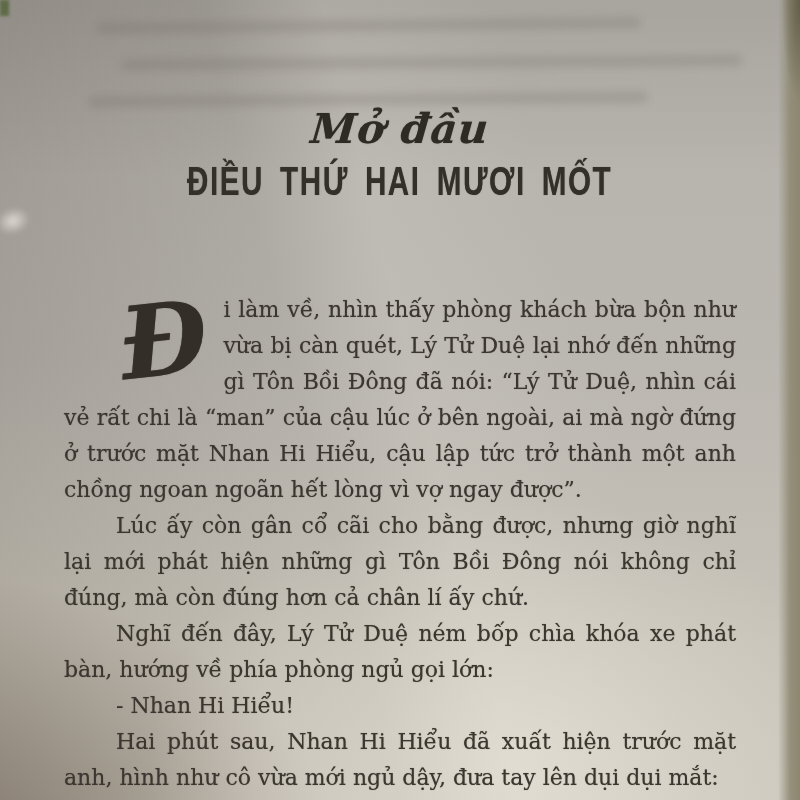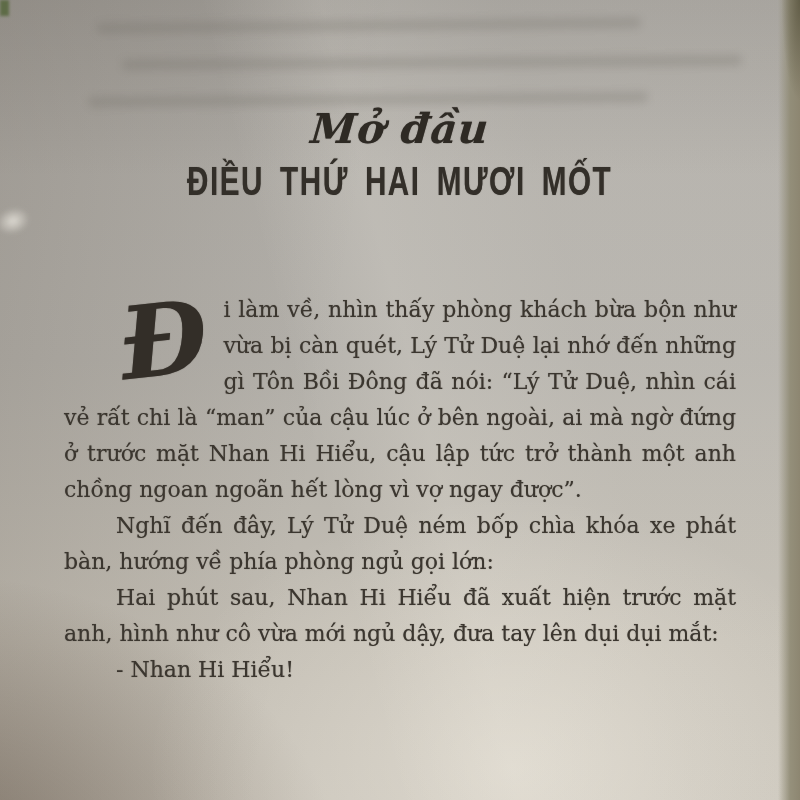--- a/index.html
+++ b/index.html
@@ -110,21 +110,22 @@
 
   <div class="heading">
     <div class="section-label">Mở đầu</div>
     <div class="chapter-title">
       <span class="squeeze">ĐIỀU THỨ HAI MƯƠI MỐT</span>
     </div>
   </div>
 
   <div class="body-text">
     <p class="first"><span class="drop-cap">Đ</span><span>i làm về, nhìn thấy phòng khách bừa bộn như vừa bị càn quét, Lý Tử Duệ lại nhớ đến những gì Tôn Bồi Đông đã nói: “Lý Tử Duệ, nhìn cái vẻ rất chi là “man” của cậu lúc ở bên ngoài, ai mà ngờ đứng ở trước mặt Nhan Hi Hiểu, cậu lập tức trở thành một anh chồng ngoan ngoãn hết lòng vì vợ ngay được”.</span></p>
+    <p>Lúc ấy còn gân cổ cãi cho bằng được, nhưng giờ nghĩ lại mới phát hiện những gì Tôn Bồi Đông nói không chỉ đúng, mà còn đúng hơn cả chân lí ấy chứ.</p>
     <p>Nghĩ đến đây, Lý Tử Duệ ném bốp chìa khóa xe phát bàn, hướng về phía phòng ngủ gọi lớn:</p>
+    <p>- Nhan Hi Hiểu!</p>
     <p>Hai phút sau, Nhan Hi Hiểu đã xuất hiện trước mặt anh, hình như cô vừa mới ngủ dậy, đưa tay lên dụi dụi mắt:</p>
-    <p>- Nhan Hi Hiểu!</p>
   </div>
 
   <div class="left-smudge"></div>
   <div class="edge-strip"></div>
   <div class="corner-green"></div>
 </div>
 
 </body></html>

